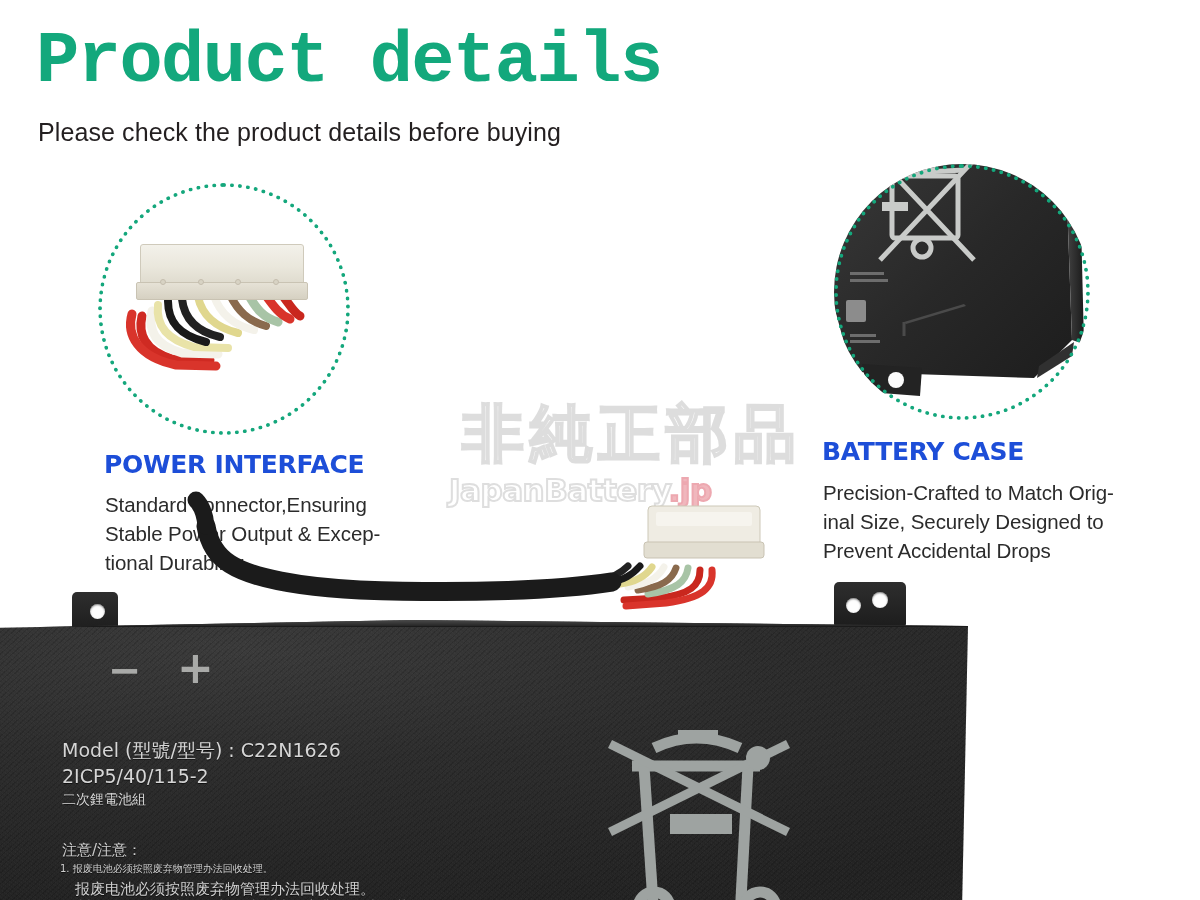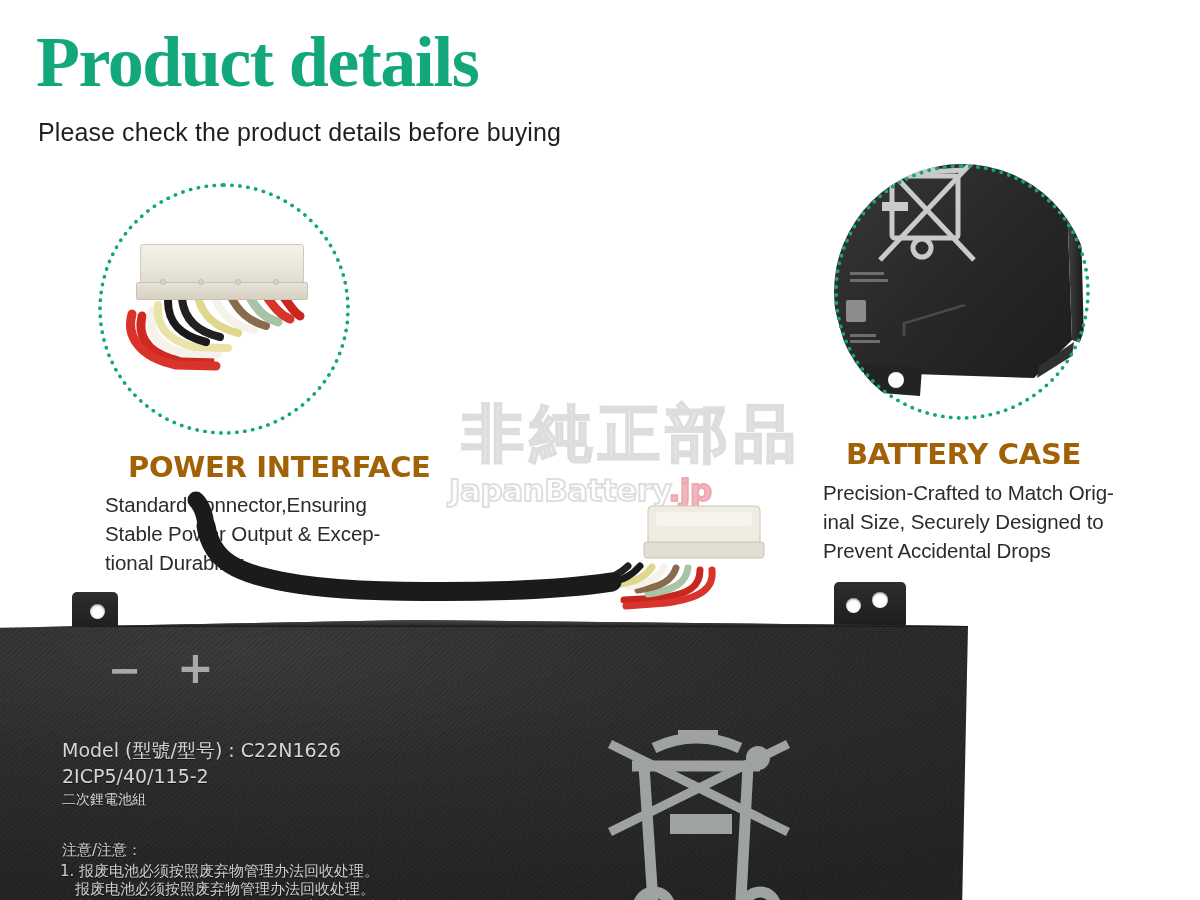--- a/index.html
+++ b/index.html
@@ -9,21 +9,21 @@
     font-family: "Liberation Sans", sans-serif;
     overflow: hidden;
   }
   #page { position: relative; width: 1200px; height: 900px; background: #fff; overflow: hidden; }
 
   
   .page-title {
     position: absolute; left: 36px; top: 26px;
     font-size: 72px; font-weight: bold; letter-spacing: -1.5px;
     color: #13a87c; line-height: 1;
-    font-family: Liberation Serif, serif;
+    font-family: Liberation Mono, monospace;
   }
   .page-subtitle {
     position: absolute; left: 38px; top: 118px;
     font-size: 25px; color: #231f20; letter-spacing: .1px;
   }
 
   
   .circle-frame {
     position: absolute; border-radius: 50%;
     border: 4px dotted #14a77c;
@@ -45,24 +45,23 @@
     background: linear-gradient(180deg,#e6e2d6,#d6d1c2);
     border: 1px solid #c9c3b3; border-radius: 2px;
   }
   .conn-notch {
     position: absolute; width: 6px; height: 6px; border-radius: 50%;
     background: #d8d3c4; border: 1px solid #c3bdad;
   }
 
   
   .feat-title {
-    position: absolute; font-size: 29px; font-weight: bold;
-    color: #a16207; letter-spacing: -.3px;
-    font-family: "DejaVu Sans", sans-serif;
-    margin-left: 24px;
+    position: absolute; font-size: 25px; font-weight: bold;
+    color: #1d4ed8; letter-spacing: -.3px;
+    font-family: "DejaVu Sans", sans-serif;
   }
   .feat-body {
     position: absolute; font-size: 20.5px; color: #2b2b2b;
     line-height: 1.42; letter-spacing: -.1px;
   }
 
   
   .wm { position: absolute; pointer-events: none; }
   .wm-cjk {
     font-size: 62px; font-weight: bold; letter-spacing: 6px;
@@ -253,21 +252,21 @@
   </div>
 
   <div class="polarity" style="left:108px; top:650px; font-size:40px;">−</div>
   <div class="polarity" style="left:177px; top:646px; font-size:44px;">+</div>
 
   <div class="label-line" style="left:62px; top:738px; font-size:19px;">Model (型號/型号) : C22N1626</div>
   <div class="label-line" style="left:62px; top:765px; font-size:19px;">2ICP5/40/115-2</div>
   <div class="label-line" style="left:62px; top:791px; font-size:14px;">二次鋰電池組</div>
 
   <div class="label-line" style="left:62px; top:841px; font-size:15px; color:#cfcfcf;">注意/注意：</div>
-  <div class="label-line" style="left:60px; top:862px; font-size:15px; color:#cfcfcf;">1. 报废电池必须按照废弃物管理办法回收处理。</div>
+  <div class="label-line" style="left:60px; top:862px; font-size:10px; color:#cfcfcf;">1. 报废电池必须按照废弃物管理办法回收处理。</div>
   <div class="label-line" style="left:75px; top:880px; font-size:15px; color:#cfcfcf;">报废电池必须按照废弃物管理办法回收处理。</div>
   <div class="label-line" style="left:60px; top:898px; font-size:15px; color:#bdbdbd;">2. 請勿自行拆解或更換本電池，請洽專業維修或組裝人員</div>
 
   <svg class="weee" width="210" height="200" viewBox="0 0 210 200" style="left:592px; top:722px;">
     <g stroke="#9ea3a1" stroke-width="11" fill="none" stroke-linejoin="miter">
       <path d="M40 44 L168 44"></path>
       <path d="M52 44 L62 196"></path>
       <path d="M156 44 L148 196"></path>
       <path d="M62 196 L148 196"></path>
       <path d="M62 26 Q 104 6, 148 26"></path>

